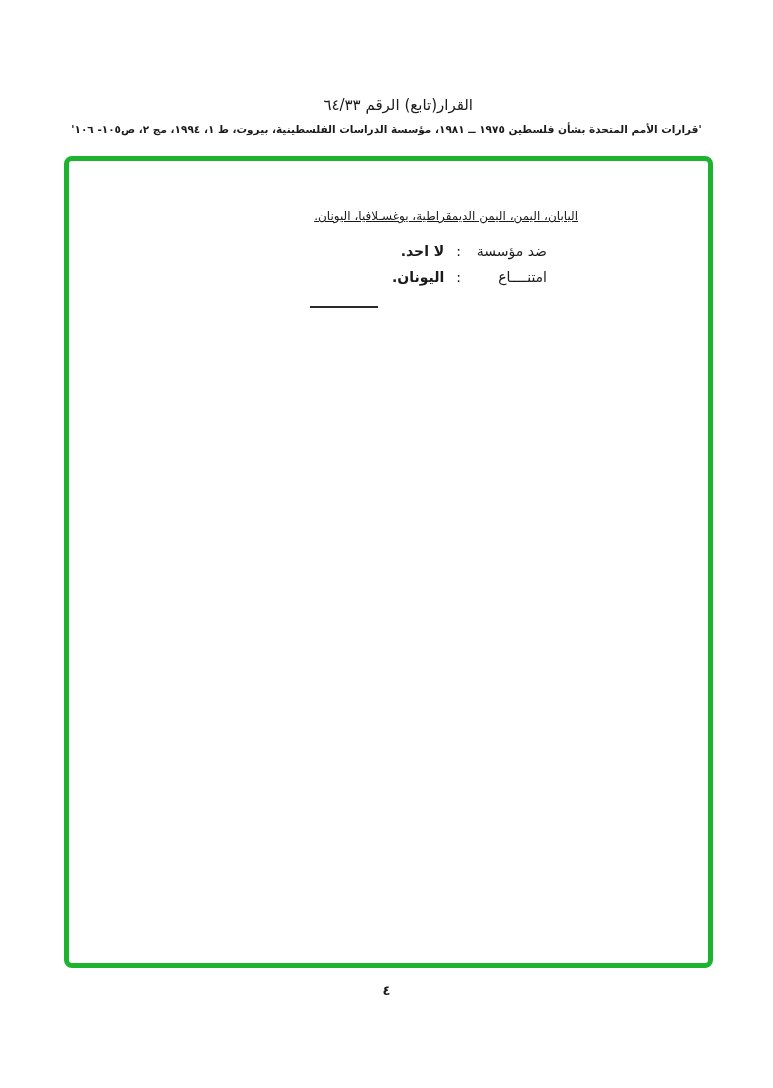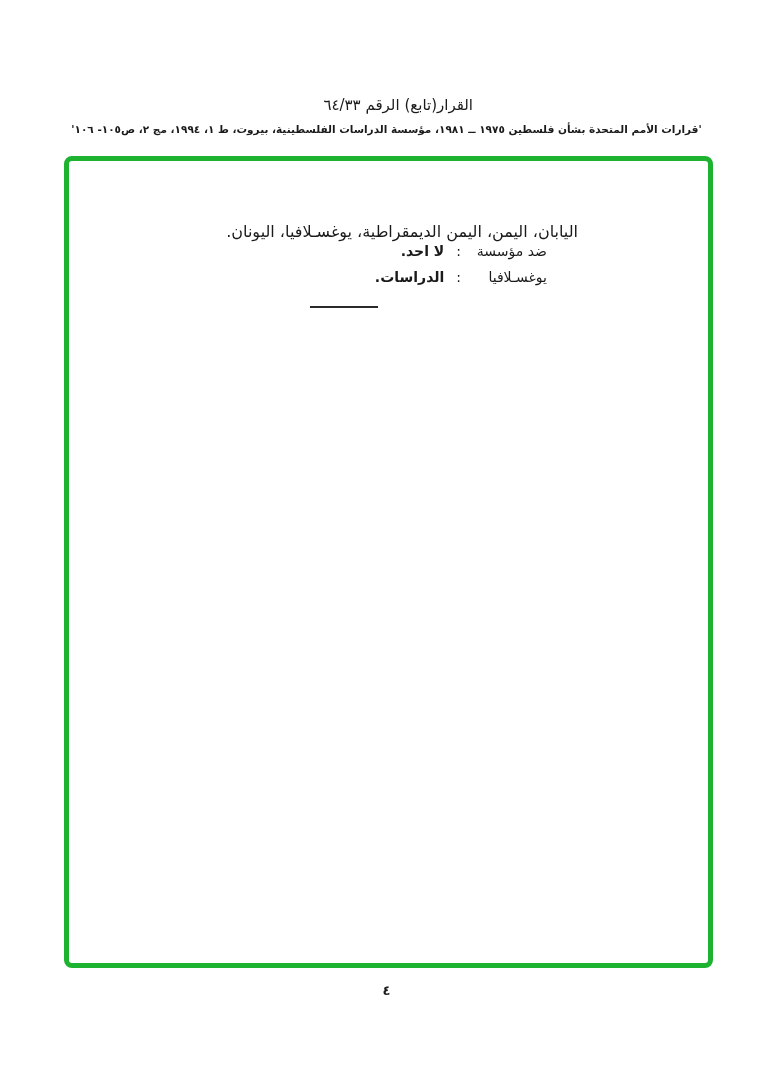--- a/index.html
+++ b/index.html
@@ -26,22 +26,22 @@
 
   .frame {
     left: 64px; top: 156px;
     width: 649px; height: 812px;
     border: 5px solid #1db230;
     border-radius: 8px;
     background: transparent;
   }
 
   .body-line1 {
-    top: 222px; right: 195px;
-    font-size: 16px; line-height: 20px;
+    top: 206px; right: 195px;
+    font-size: 12px; line-height: 20px; text-decoration: underline;
   }
   .vote-row {
     display: flex; direction: rtl; align-items: baseline;
     font-size: 14px; line-height: 20px;
     right: 226px;
   }
   .vote-row.r1 { top: 241px; }
   .vote-row.r2 { top: 267px; }
   .vote-label { min-width: 74px; white-space: nowrap; }
   .vote-sep { margin: 0 12px; }
@@ -70,20 +70,20 @@
 
 <div class="abs rtl body-line1">اليابان، اليمن، اليمن الديمقراطية، يوغسـلافيا، اليونان.</div>
 
 <div class="abs vote-row r1">
   <span class="vote-label">ضد مؤسسة</span>
   <span class="vote-sep">:</span>
   <span class="vote-value">لا احد.</span>
 </div>
 
 <div class="abs vote-row r2">
-  <span class="vote-label">يوغسـلافيا</span>
+  <span class="vote-label">امتنــــاع</span>
   <span class="vote-sep">:</span>
-  <span class="vote-value">الدراسات.</span>
+  <span class="vote-value">اليونان.</span>
 </div>
 
 <div class="abs divider"></div>
 
 <div class="abs page-number">٤</div>
 
 </body></html>

